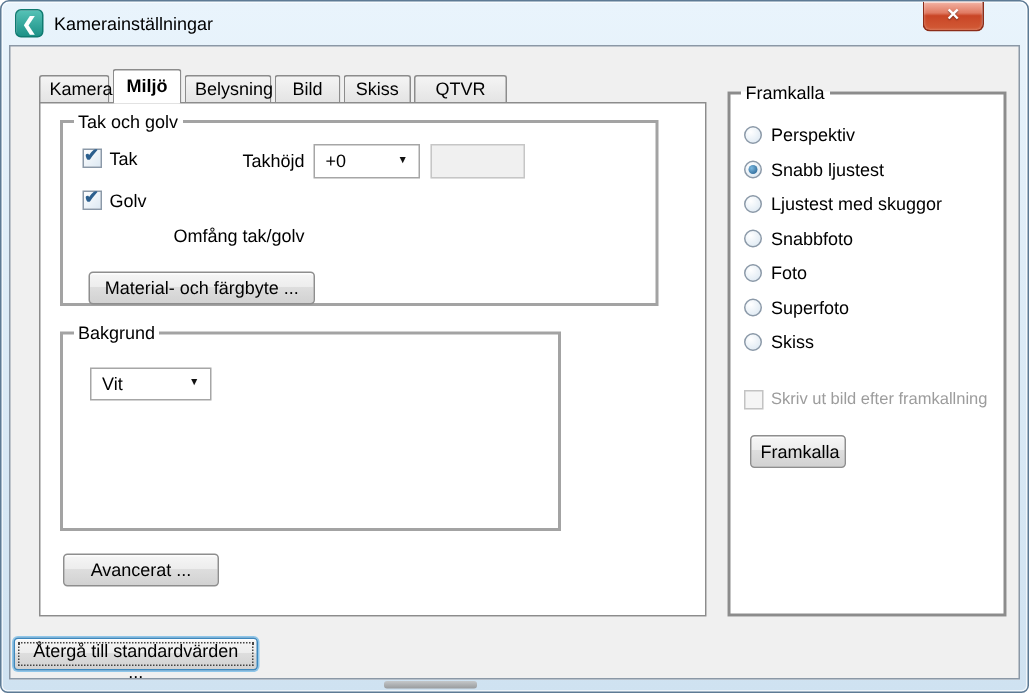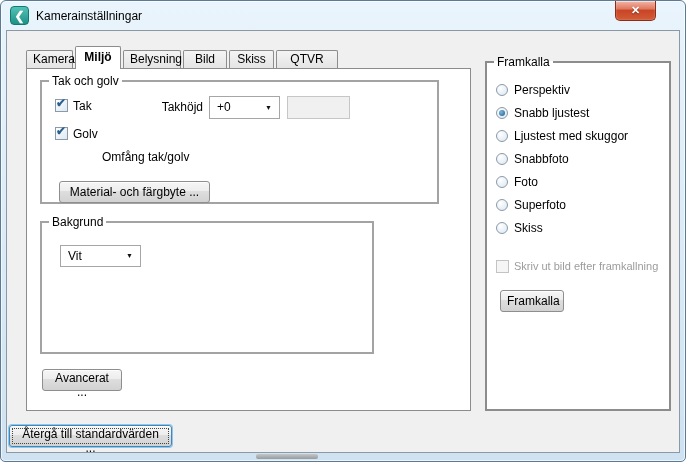--- a/index.html
+++ b/index.html
@@ -87,33 +87,33 @@
         <span class="lbl" style="left:100px;top:12px;width:61px;text-align:right;">Takhöjd</span>
         <div class="combo" style="left:167px;top:8px;width:71px;height:23px;">
           <span>+0</span>
           <span class="arrow">▼</span>
         </div>
         <div class="input-disabled" style="left:245px;top:8px;width:63px;height:23px;"></div>
         <span class="checkbox" style="left:13px;top:39px;">
           <span class="check">✔</span>
         </span>
         <span class="lbl" style="left:31px;top:39px;">Golv</span>
-        <span class="lbl" style="left:60px;top:62px;width:101px;text-align:left;">Omfång tak/golv</span>
+        <span class="lbl" style="left:60px;top:62px;width:101px;text-align:right;">Omfång tak/golv</span>
         <button class="btn" style="left:17px;top:93px;width:151px;height:22px;">Material- och färgbyte ...</button>
       </fieldset>
 
       <fieldset class="g-bakgrund">
         <legend>Bakgrund</legend>
         <div class="combo" style="left:18px;top:16px;width:81px;height:22px;">
           <span>Vit</span>
           <span class="arrow">▼</span>
         </div>
       </fieldset>
 
-      <button class="btn" style="left:15px;top:300px;width:80px;height:22px;">Avancerat ...</button>
+      <button class="btn" style="left:15px;top:300px;width:104px;height:22px;">Avancerat ...</button>
     </div>
 
     <fieldset class="g-framkalla">
       <legend>Framkalla</legend>
 
       <span class="radio" style="left:9px;top:15px;"></span>
       <span class="lbl" style="left:27px;top:14px;">Perspektiv</span>
 
       <span class="radio" style="left:9px;top:38px;">
         <span class="dot"></span>

